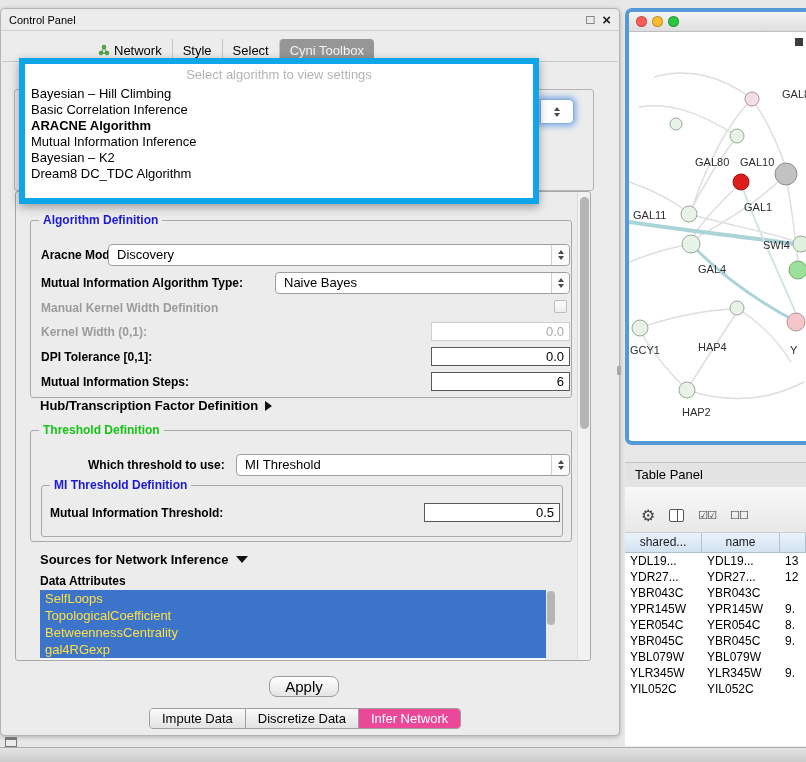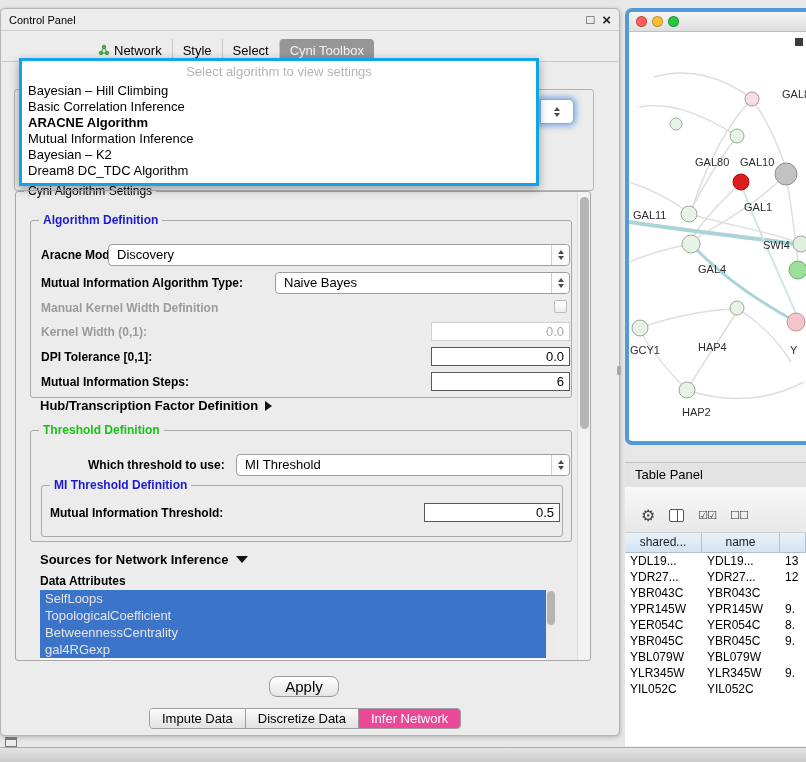--- a/index.html
+++ b/index.html
@@ -17,21 +17,21 @@
   .tabbar{position:absolute;left:1px;top:30px;right:1px;height:23px;display:flex;padding-left:86px;align-items:stretch;border-bottom:1px solid #c9c9c9;}
   .tab{display:flex;align-items:center;gap:4px;font-size:13px;padding:0 10px;border-left:1px solid #c6c6c6;}
   .tab:first-child{border-left:none;}
   .tab.sel{background:#969696;color:#f4f4f4;border-radius:4px 4px 0 0;}
 
   
   .ghost-group{position:absolute;left:13px;top:80px;width:580px;height:102px;border:1px solid #b4b4b4;border-radius:3px;z-index:1;}
   .ghost-combo{position:absolute;left:539px;top:90px;width:34px;height:25px;background:#fff;border:1px solid #88aed6;border-radius:0 5px 5px 0;box-shadow:0 0 6px 2px rgba(92,152,230,.8);z-index:5;display:flex;align-items:center;justify-content:center;}
 
   
-  .popup{position:absolute;left:18px;top:49px;width:520px;background:#fff;border:3px solid #0ea5e9;box-shadow:0 3px 9px rgba(0,0,0,.35);z-index:20;padding-bottom:4px;}
+  .popup{position:absolute;left:18px;top:49px;width:520px;background:#fff;border:6px solid #0ea5e9;box-shadow:0 3px 9px rgba(0,0,0,.35);z-index:20;padding-bottom:16px;}
   .popup .ph{font-size:13px;color:#b4b4b4;text-align:center;padding:3px 0 4px;}
   .dd-item{font-size:13px;padding:0 6px;line-height:16px;}
   .dd-item.sel{font-weight:bold;}
 
   
   .group{position:absolute;border:1px solid #a9a9a9;border-radius:3px;}
   .legend{position:absolute;top:-8px;left:8px;background:#ececec;padding:0 4px;font-size:12px;white-space:nowrap;}
   .legend.blue{color:#1a1ad0;font-weight:bold;}
   .legend.green{color:#16c316;font-weight:bold;}
 
@@ -52,21 +52,21 @@
   .tfield.dis{color:#a8a8a8;border-color:#cfcfcf;}
 
   .cb{position:absolute;width:13px;height:13px;border:1px solid #bdbdbd;background:linear-gradient(#fff,#ededed);border-radius:2px;}
 
   .hub-row,.src-head{position:absolute;font-size:13px;font-weight:bold;display:flex;gap:7px;align-items:center;}
   .tri-r{width:0;height:0;border-top:5px solid transparent;border-bottom:5px solid transparent;border-left:7px solid #111;}
   .tri-d{width:0;height:0;border-left:6px solid transparent;border-right:6px solid transparent;border-top:7px solid #111;}
 
   .attr-lbl{position:absolute;font-size:12px;font-weight:bold;}
   .attr-list{position:absolute;left:24px;top:398px;width:516px;height:70px;background:#f7f7f7;}
-  .attr-item{height:17px;line-height:17px;background:#3b74c9;color:#e5e5e5;font-size:13px;padding-left:5px;width:calc(100% - 10px);white-space:nowrap;overflow:hidden;}
+  .attr-item{height:17px;line-height:17px;background:#3b74c9;color:#fde047;font-size:13px;padding-left:5px;width:calc(100% - 10px);white-space:nowrap;overflow:hidden;}
   .attr-sb{position:absolute;right:0;top:0;width:10px;height:100%;background:#ebebeb;}
   .attr-sb .thumb{position:absolute;left:1px;top:1px;width:8px;height:34px;background:#b5b5b5;border-radius:4px;}
 
   .apply{position:absolute;left:268px;top:667px;width:70px;height:21px;border:1px solid #9b9b9b;border-radius:8px;background:linear-gradient(#ffffff,#e4e4e4);font-size:15px;text-align:center;line-height:19px;}
 
   .btabs{position:absolute;left:148px;top:699px;height:21px;display:flex;border:1px solid #9e9e9e;border-radius:4px;overflow:hidden;}
   .btab{font-size:13px;line-height:19px;padding:0 12px;background:linear-gradient(#fafafa,#e2e2e2);border-left:1px solid #9e9e9e;white-space:nowrap;}
   .btab:first-child{border-left:none;}
   .btab.sel{background:#ec4899;color:#fff;}
 

